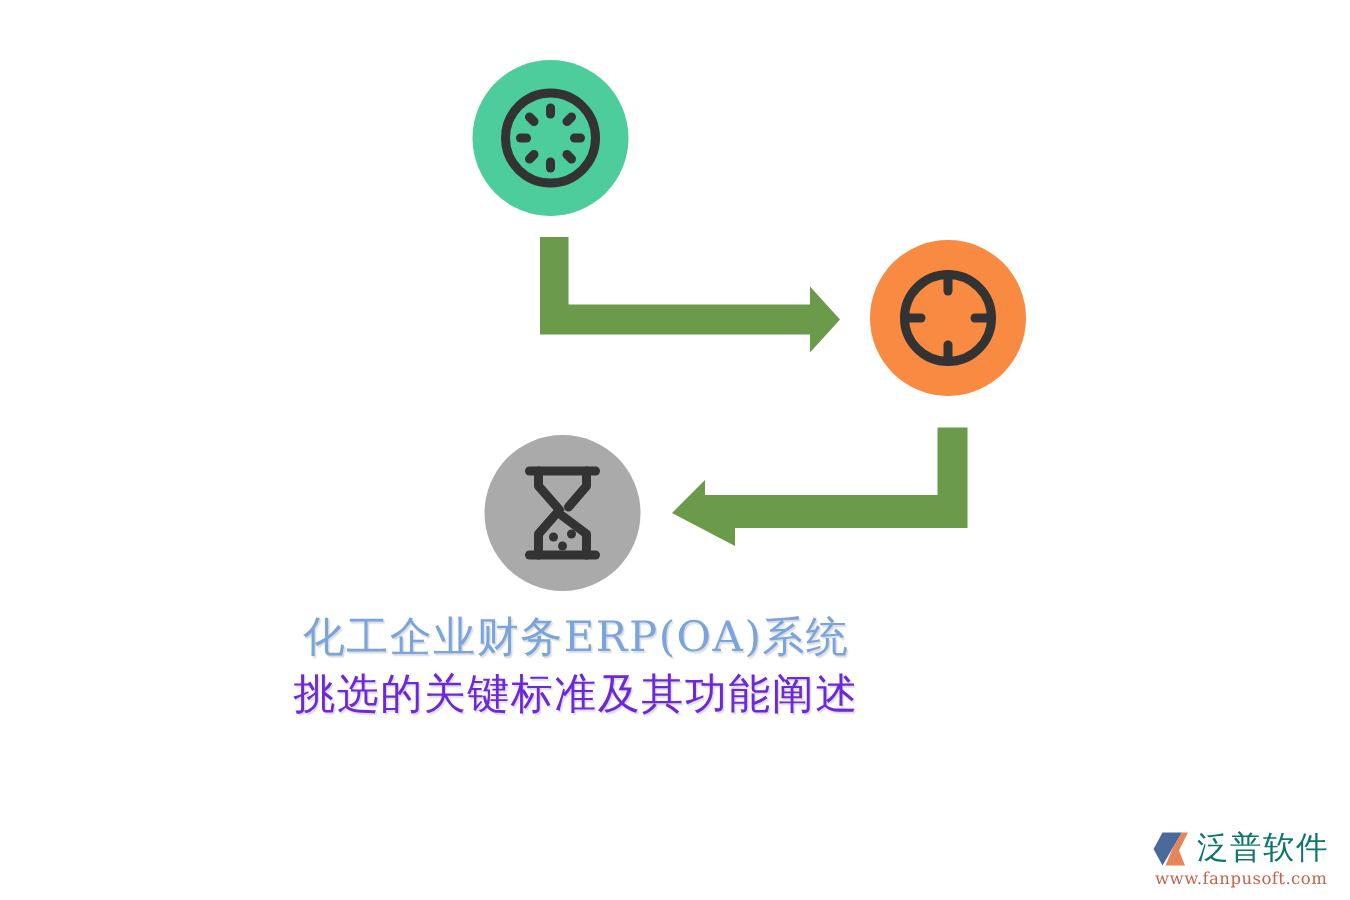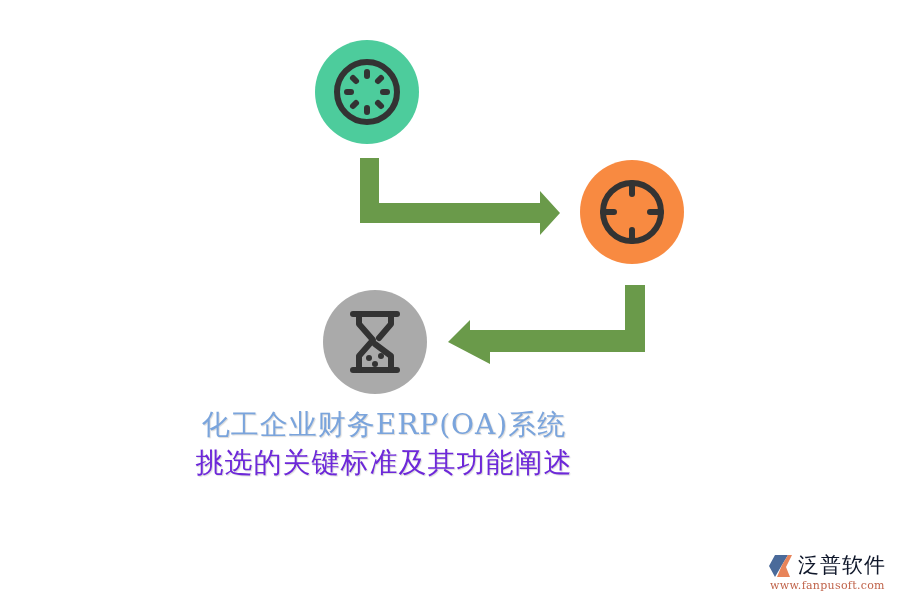--- a/index.html
+++ b/index.html
@@ -85,15 +85,15 @@
 </div>
 
 <div class="title" style="top:408px; color:#7aa4dc;">化工企业财务ERP(OA)系统</div>
 <div class="title" style="top:446px; color:#6d28d9;">挑选的关键标准及其功能阐述</div>
 
 <div class="logo">
   <svg width="28" height="26" viewBox="0 0 28 26" style="position:absolute; left:0; top:1px;">
     <path d="M7 2 H20 L14 12 L7 24 L1 13 Z" fill="#4a6a9a"></path>
     <path d="M14 12 L20 2 H24 L18 14 L22 24 H9 Z" fill="#e8845a"></path>
   </svg>
-  <span class="logo-brand" style="color:#0f172a;text-align:center;">泛普软件</span>
+  <span class="logo-brand" style="color:#0f766e;text-align:center;">泛普软件</span>
   <span class="logo-url" style="color:#c0634a;">www.fanpusoft.com</span>
 </div>
 
 </body></html>

